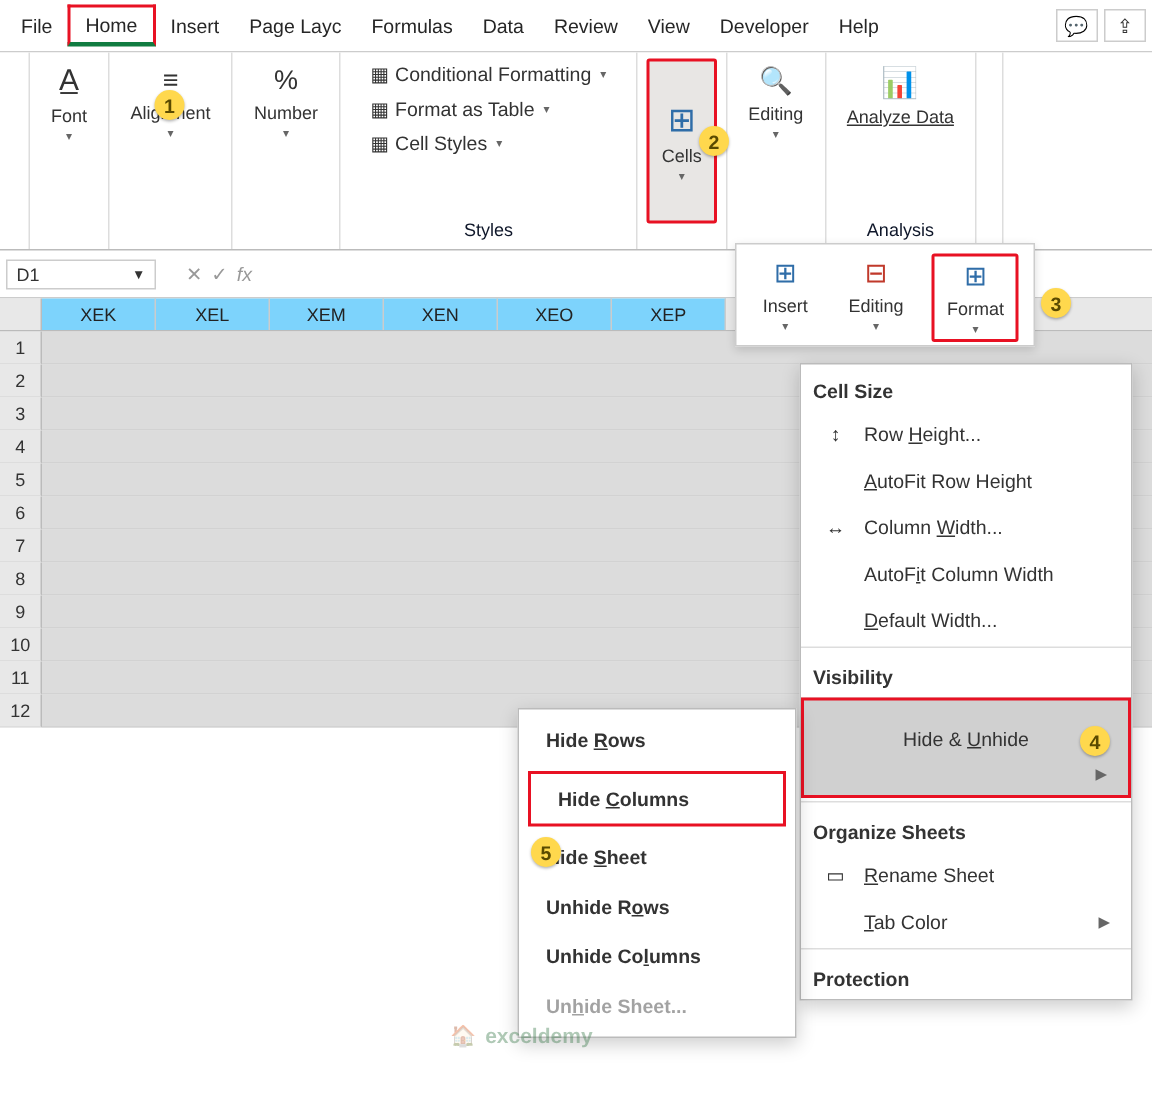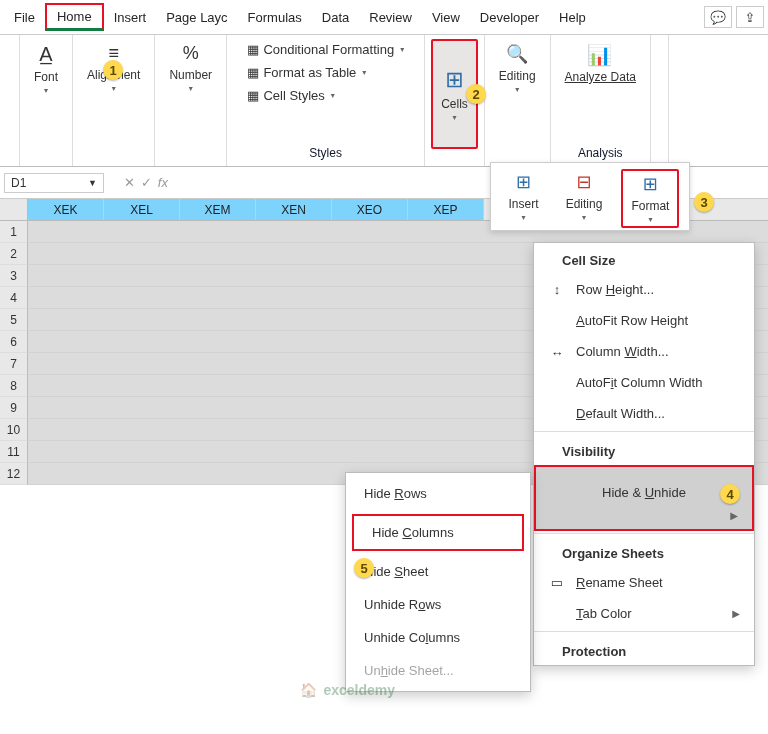--- a/index.html
+++ b/index.html
@@ -36,30 +36,30 @@
   .rows { }
   .row { display: flex; height: 22px; }
   .row .rhdr { width: 28px; border-right: 1px solid #bbb; border-bottom: 1px solid #ddd; background: #e8e8e8; display: flex; align-items: center; justify-content: center; font-size: 12px; }
   .row .filler { flex: 1; background: #dcdcdc; border-bottom: 1px solid #d2d2d2; }
 
   .cellpanel { position: absolute; top: 162px; left: 490px; width: 200px; background: #fff; border: 1px solid #ccc; padding: 6px 4px 2px; display: flex; justify-content: space-around; box-shadow: 0 2px 6px rgba(0,0,0,0.15); }
   .cellpanel .bigbtn { padding: 2px 8px; }
   .format-hi { border: 2.5px solid #e81123; }
 
   .menu { position: absolute; background: #fff; border: 1px solid #bbb; box-shadow: 0 4px 12px rgba(0,0,0,0.2); font-size: 13px; }
-  .menu .hdr { font-weight: 600; padding: 10px 28px 6px; font-size: 13px; }
+  .menu .hdr { font-weight: 600; padding: 10px 8px 6px; font-size: 13px; }
   .menu .item { display: flex; align-items: center; gap: 10px; padding: 8px 14px; cursor: pointer; }
   .menu .item .micon { width: 18px; display:flex; align-items:center; justify-content:center; }
   .menu .sep { border-top: 1px solid #ddd; margin: 2px 0; }
   .menu .expand { margin-left: auto; font-size: 10px; color: #666; }
   .item.hi { background: #d0d0d0; border: 2.5px solid #e81123; flex-direction: column; }
 
   #format-menu { top: 242px; left: 533px; width: 222px; }
   #hide-menu { top: 472px; left: 345px; width: 186px; padding: 4px 0; }
-  #hide-menu .item { padding: 9px 18px; }
+  #hide-menu .item { padding: 9px 18px; font-weight: bold; }
   #hide-menu .item.hi2 { border: 2.5px solid #e81123; margin: 4px 6px; }
 
   .watermark { position: absolute; left: 300px; top: 682px; display: flex; align-items: center; gap: 6px; opacity: 0.4; font-size: 14px; color: #3a7a4a; font-weight: 600; }
 
   u { text-decoration: underline; }
 </style>
 </head>
 <body>
 
 <div class="tabbar">

